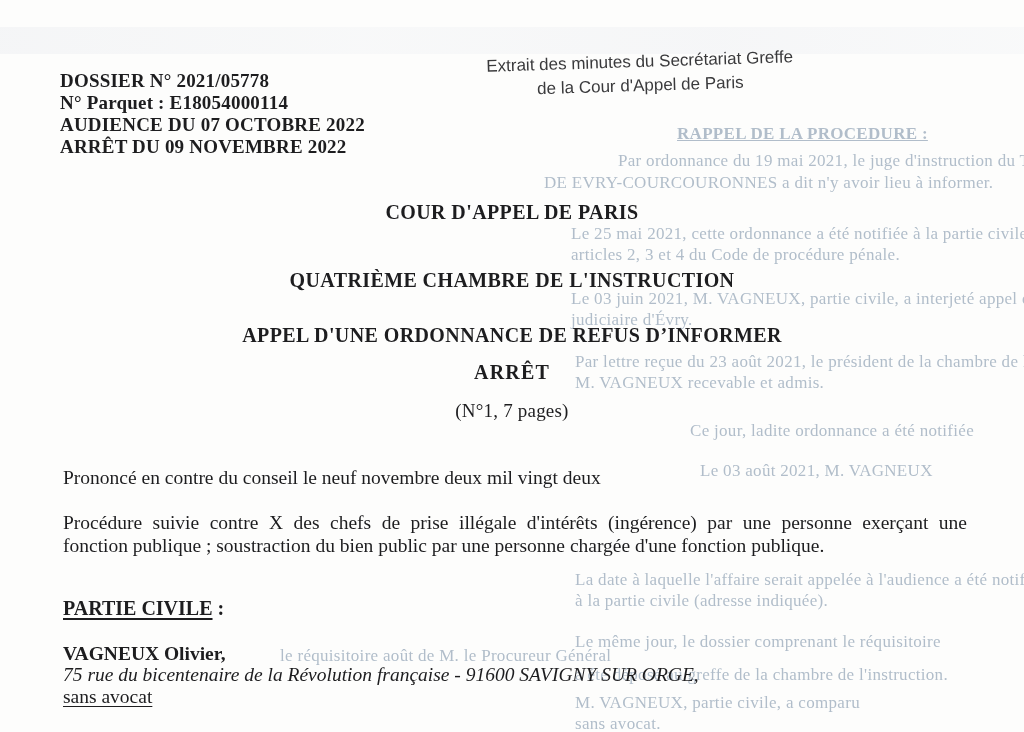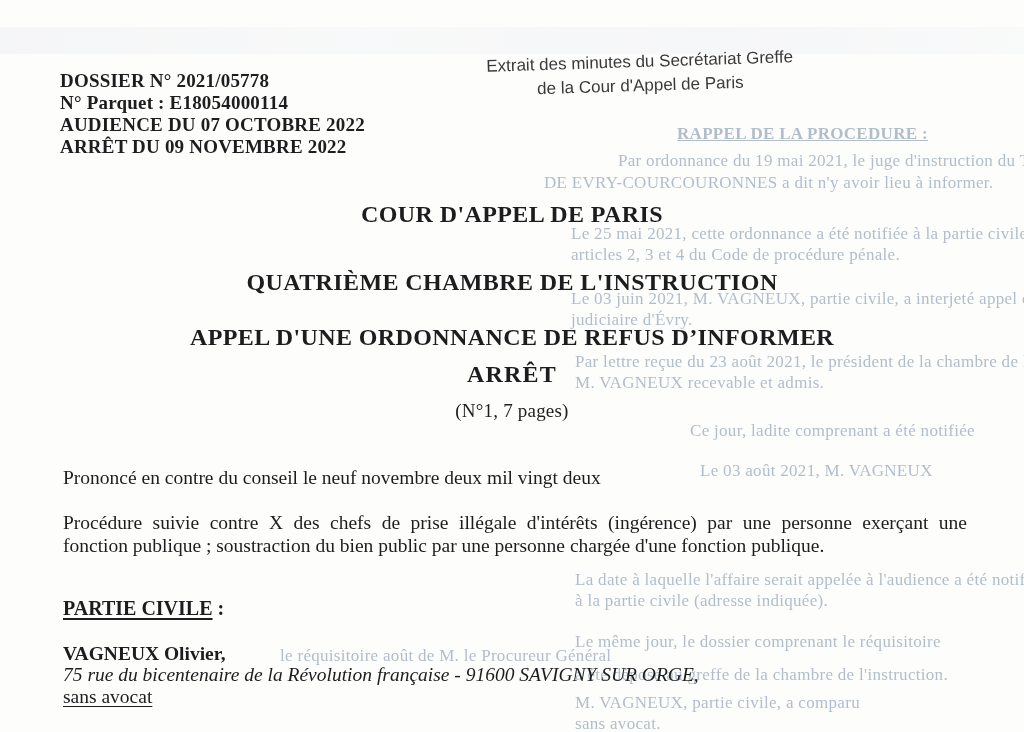--- a/index.html
+++ b/index.html
@@ -31,21 +31,21 @@
   }
   .header-right{
     position:absolute;left:420px;top:50px;width:440px;
     text-align:center;
     font-family:"Liberation Sans", sans-serif;
     font-size:17px;line-height:24px;color:#3a3a3c;
     transform:rotate(-1.8deg);
   }
   .center-line{
     position:absolute;left:0;width:1024px;text-align:center;
-    font-weight:bold;font-size:24px;letter-spacing:.4px;
+    font-weight:bold;font-size:20px;letter-spacing:.4px;
   }
   .pos-court{top:201px;}
   .pos-pole{top:247px;}
   .pos-chamber{top:269px;}
   .pos-appeal{top:324px;}
   .pos-arret{top:361px;letter-spacing:1.2px;}
   .pos-pages{top:400px;font-weight:normal;font-size:19px;letter-spacing:.2px;}
   .body-line{position:absolute;font-size:19.5px;line-height:22.5px;}
   .pos-pronounce{left:63px;top:467px;}
   .pos-procedure{left:63px;top:512px;width:904px;}
@@ -66,21 +66,21 @@
   <div class="ghost-layer">
       <div class="ghost-line gb gu" style="left: 633px; top: 124px; margin-left: 44px;">RAPPEL DE LA PROCEDURE :</div>
       <div class="ghost-line" style="left: 618px; top: 151px;">Par  ordonnance  du  19  mai  2021,  le  juge  d'instruction  du  Tribunal  Judiciaire</div>
       <div class="ghost-line" style="left: 544px; top: 173px;">DE EVRY-COURCOURONNES a dit n'y avoir lieu à informer.</div>
       <div class="ghost-line" style="left: 571px; top: 224px;">Le 25 mai 2021, cette ordonnance a été notifiée à la partie civile, concernant les</div>
       <div class="ghost-line" style="left: 571px; top: 245px;">articles 2, 3 et 4 du Code de procédure pénale.</div>
       <div class="ghost-line" style="left: 571px; top: 289px;">Le 03 juin 2021, M. VAGNEUX, partie civile, a interjeté appel de cette ordonnance</div>
       <div class="ghost-line" style="left: 571px; top: 310px;">judiciaire d'Évry.</div>
       <div class="ghost-line" style="left: 575px; top: 352px;">Par lettre reçue du 23 août 2021, le président de la chambre de l'instruction</div>
       <div class="ghost-line" style="left: 575px; top: 373px;">M. VAGNEUX recevable et admis.</div>
-      <div class="ghost-line" style="left: 690px; top: 421px;">Ce jour, ladite comprenant a été notifiée</div>
+      <div class="ghost-line" style="left: 690px; top: 421px;">Ce jour, ladite ordonnance a été notifiée</div>
       <div class="ghost-line" style="left: 700px; top: 461px;">Le 03 août 2021, M. VAGNEUX</div>
       <div class="ghost-line" style="left: 575px; top: 570px;">La date à laquelle l'affaire serait appelée à l'audience a été notifiée</div>
       <div class="ghost-line" style="left: 575px; top: 591px;">à la partie civile (adresse indiquée).</div>
       <div class="ghost-line" style="left: 280px; top: 646px;">le réquisitoire août de M. le Procureur Général</div>
       <div class="ghost-line" style="left: 575px; top: 632px;">Le même jour, le dossier comprenant le réquisitoire</div>
       <div class="ghost-line" style="left: 575px; top: 653px; margin-top: 12px;">a été déposé au greffe de la chambre de l'instruction.</div>
       <div class="ghost-line" style="left: 575px; top: 693px;">M. VAGNEUX, partie civile, a comparu</div>
       <div class="ghost-line" style="left: 575px; top: 714px;">sans avocat.</div>
     </div>
 

